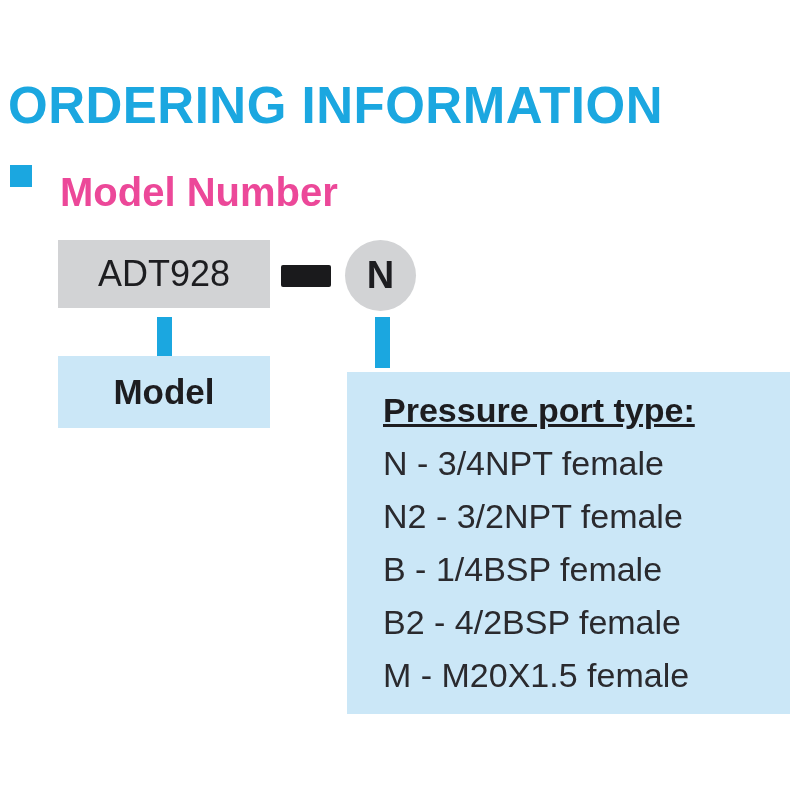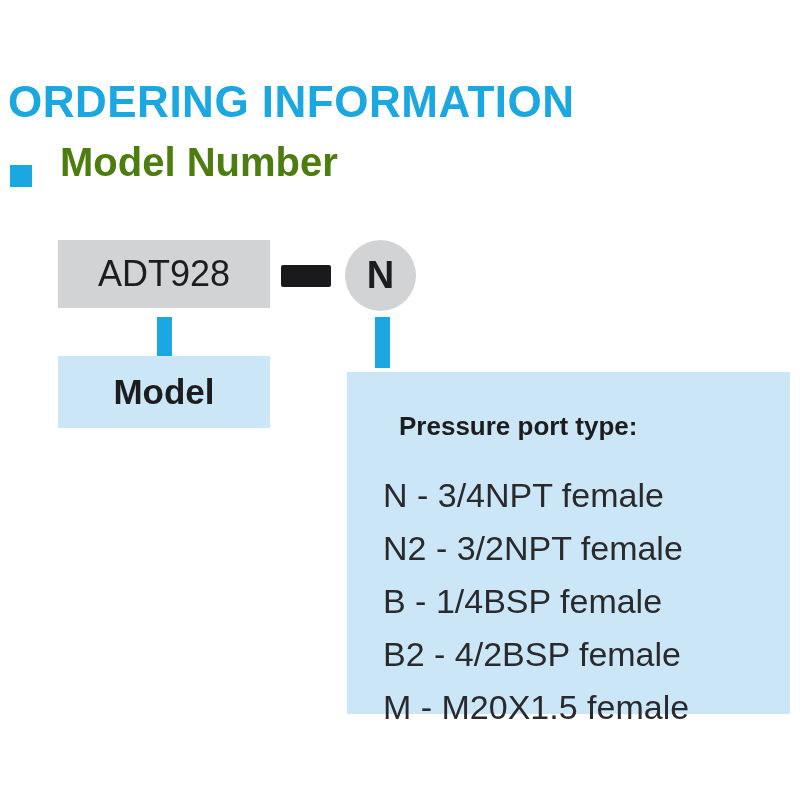--- a/index.html
+++ b/index.html
@@ -14,44 +14,44 @@
     background: #ffffff;
     font-family: "Liberation Sans", sans-serif;
     overflow: hidden;
     color: #222225;
   }
   .page-title {
     position: absolute;
     left: 8px;
     top: 80px;
     margin: 0;
-    font-size: 44px;
+    font-size: 51px;
     line-height: 1;
     font-weight: bold;
     letter-spacing: 0.5px;
     color: #1BA7E0;
     white-space: nowrap;
   }
   .section-bullet {
     position: absolute;
     left: 10px;
     top: 165px;
     width: 22px;
     height: 22px;
     background: #1BA7E0;
   }
   .section-heading {
     position: absolute;
     left: 60px;
-    top: 142px;
+    top: 172px;
     margin: 0;
     font-size: 40px;
     line-height: 1;
     font-weight: bold;
-    color: #4d7c0f;
+    color: #ec4899;
     white-space: nowrap;
   }
   .model-code-box {
     position: absolute;
     left: 58px;
     top: 240px;
     width: 212px;
     height: 68px;
     background: #D2D3D5;
     display: flex;
@@ -111,26 +111,27 @@
     position: absolute;
     left: 347px;
     top: 372px;
     width: 443px;
     height: 342px;
     background: #CBE7F7;
     box-sizing: border-box;
     padding: 12px 10px 0 36px;
   }
   .port-type-heading {
-    margin: 16px;
-    font-size: 26px;
+    margin: 0;
+    font-size: 34px;
     line-height: 53px;
     font-weight: bold;
     color: #1d1d20;
     white-space: nowrap;
+    text-decoration: underline;
   }
   .port-type-option {
     margin: 0;
     font-size: 34px;
     line-height: 53px;
     font-weight: normal;
     color: #2a2a2e;
     white-space: nowrap;
   }
 </style>

